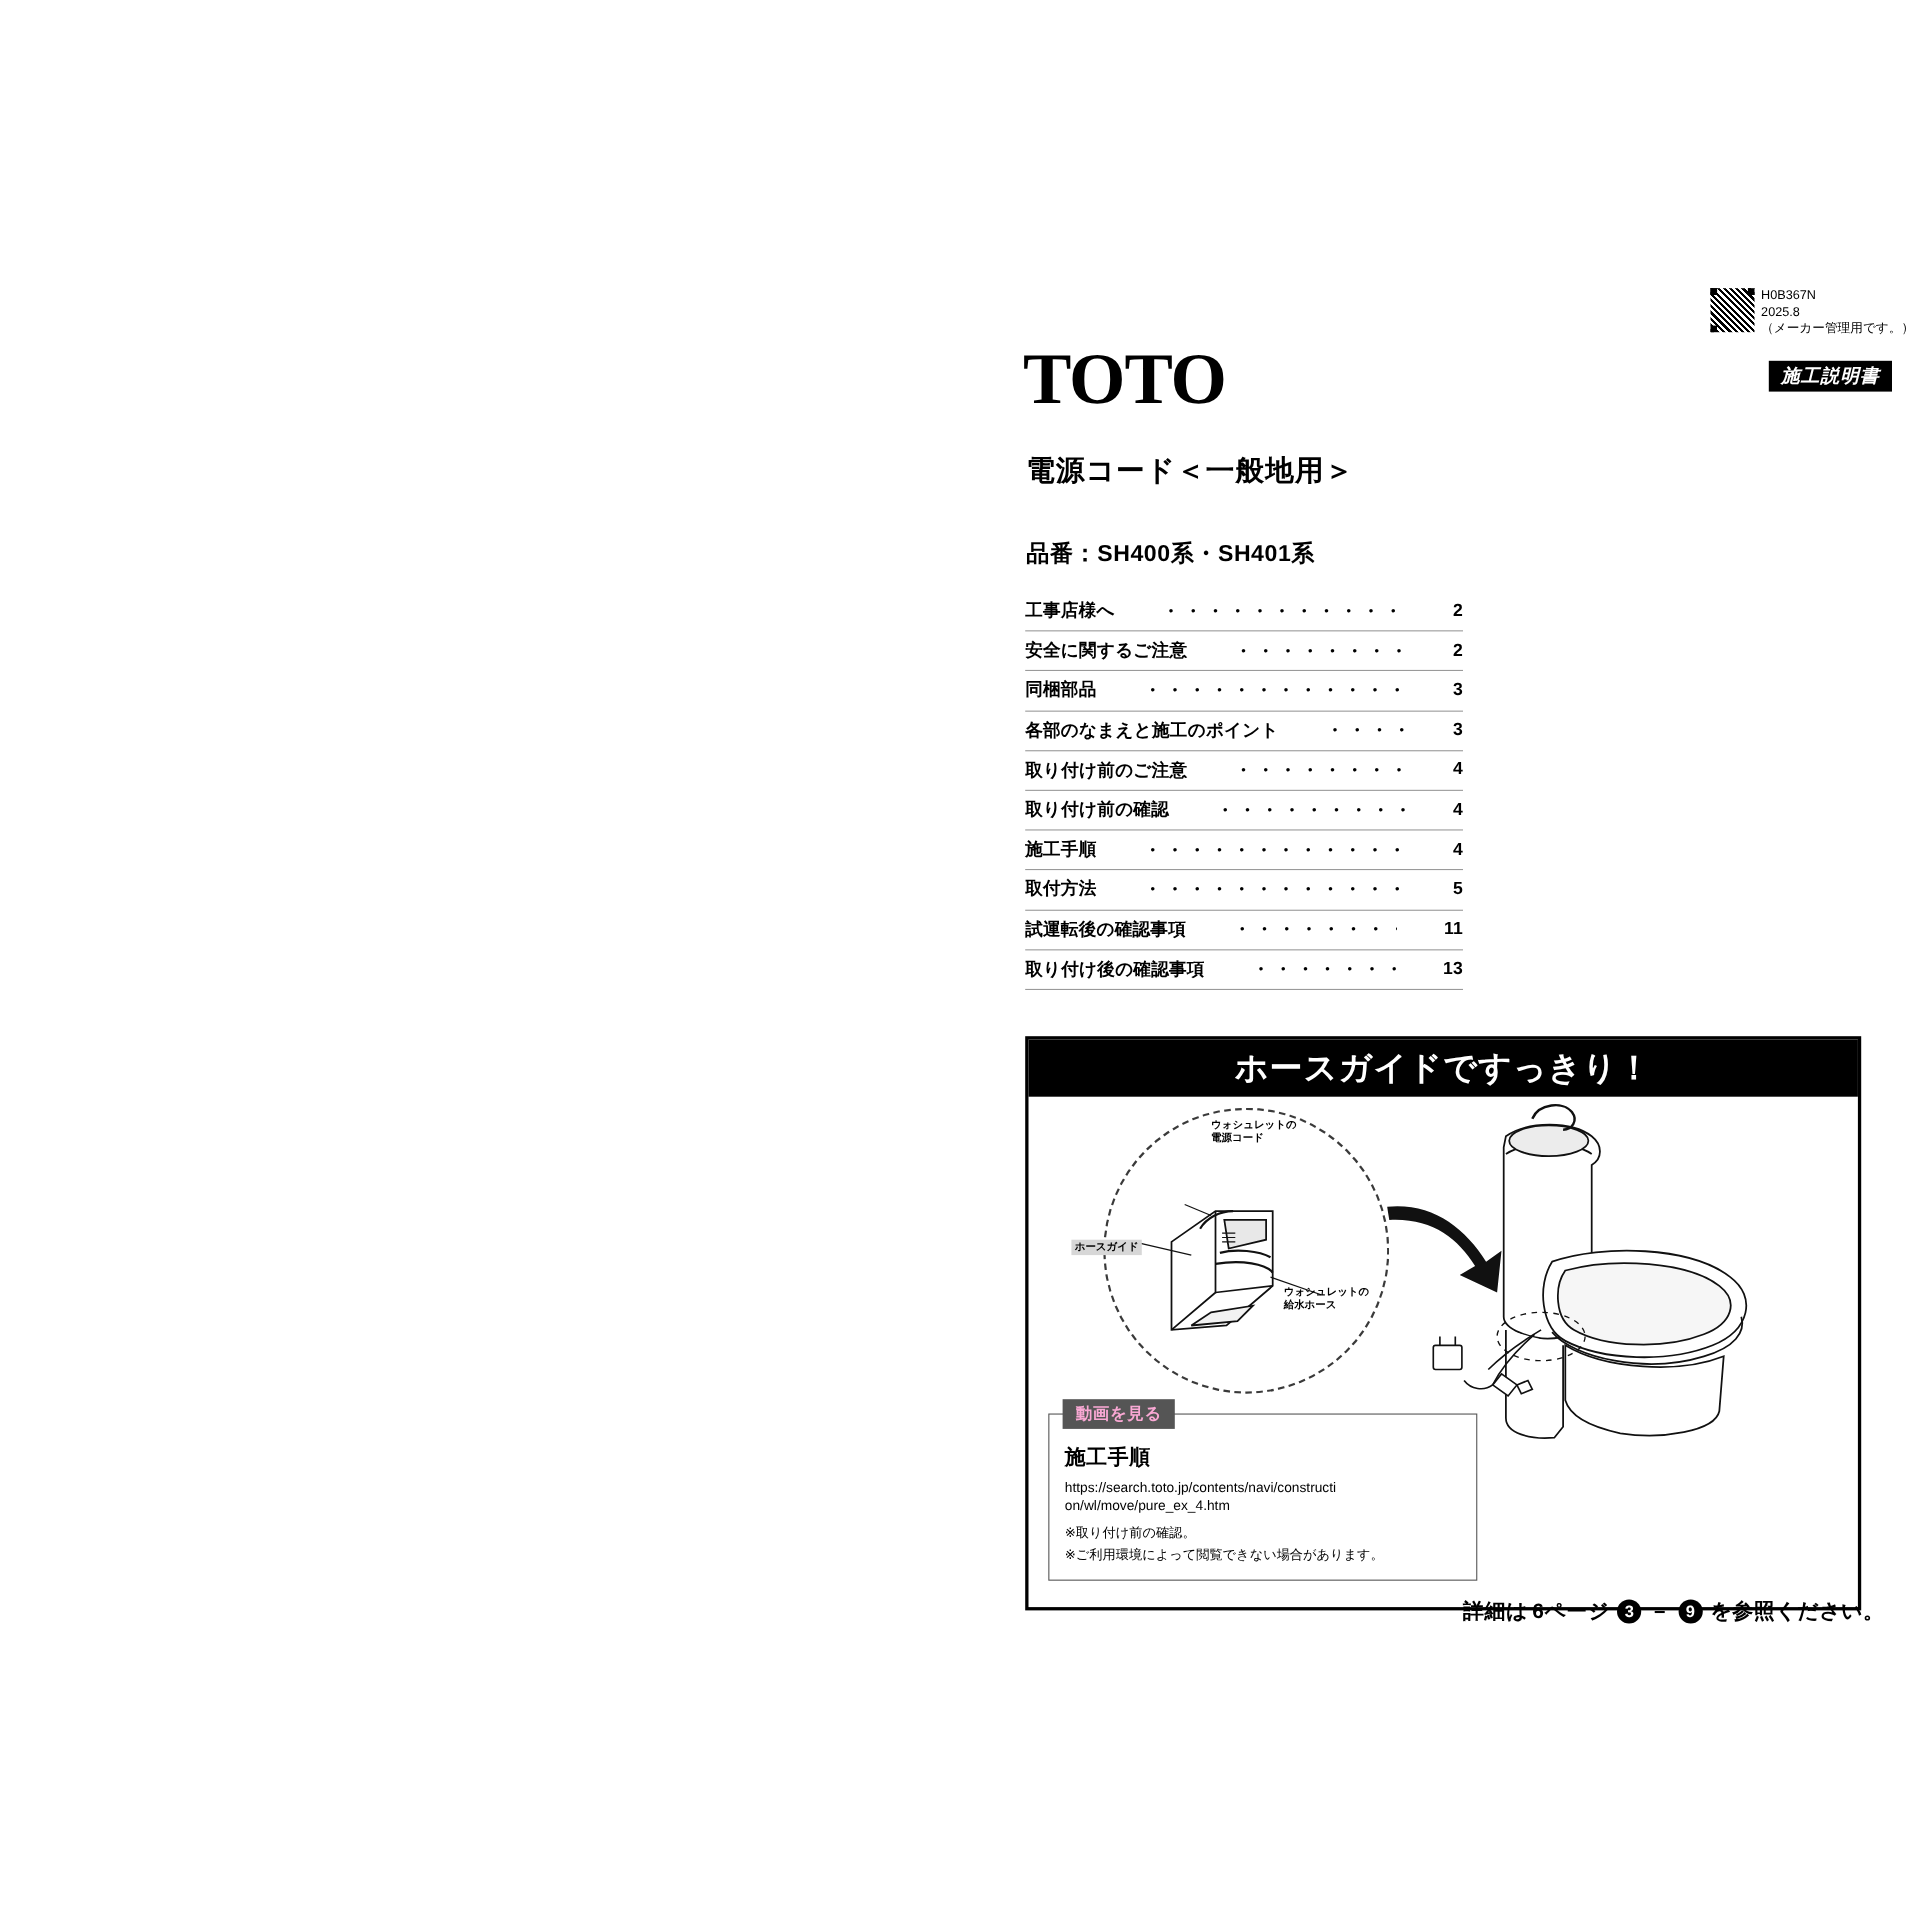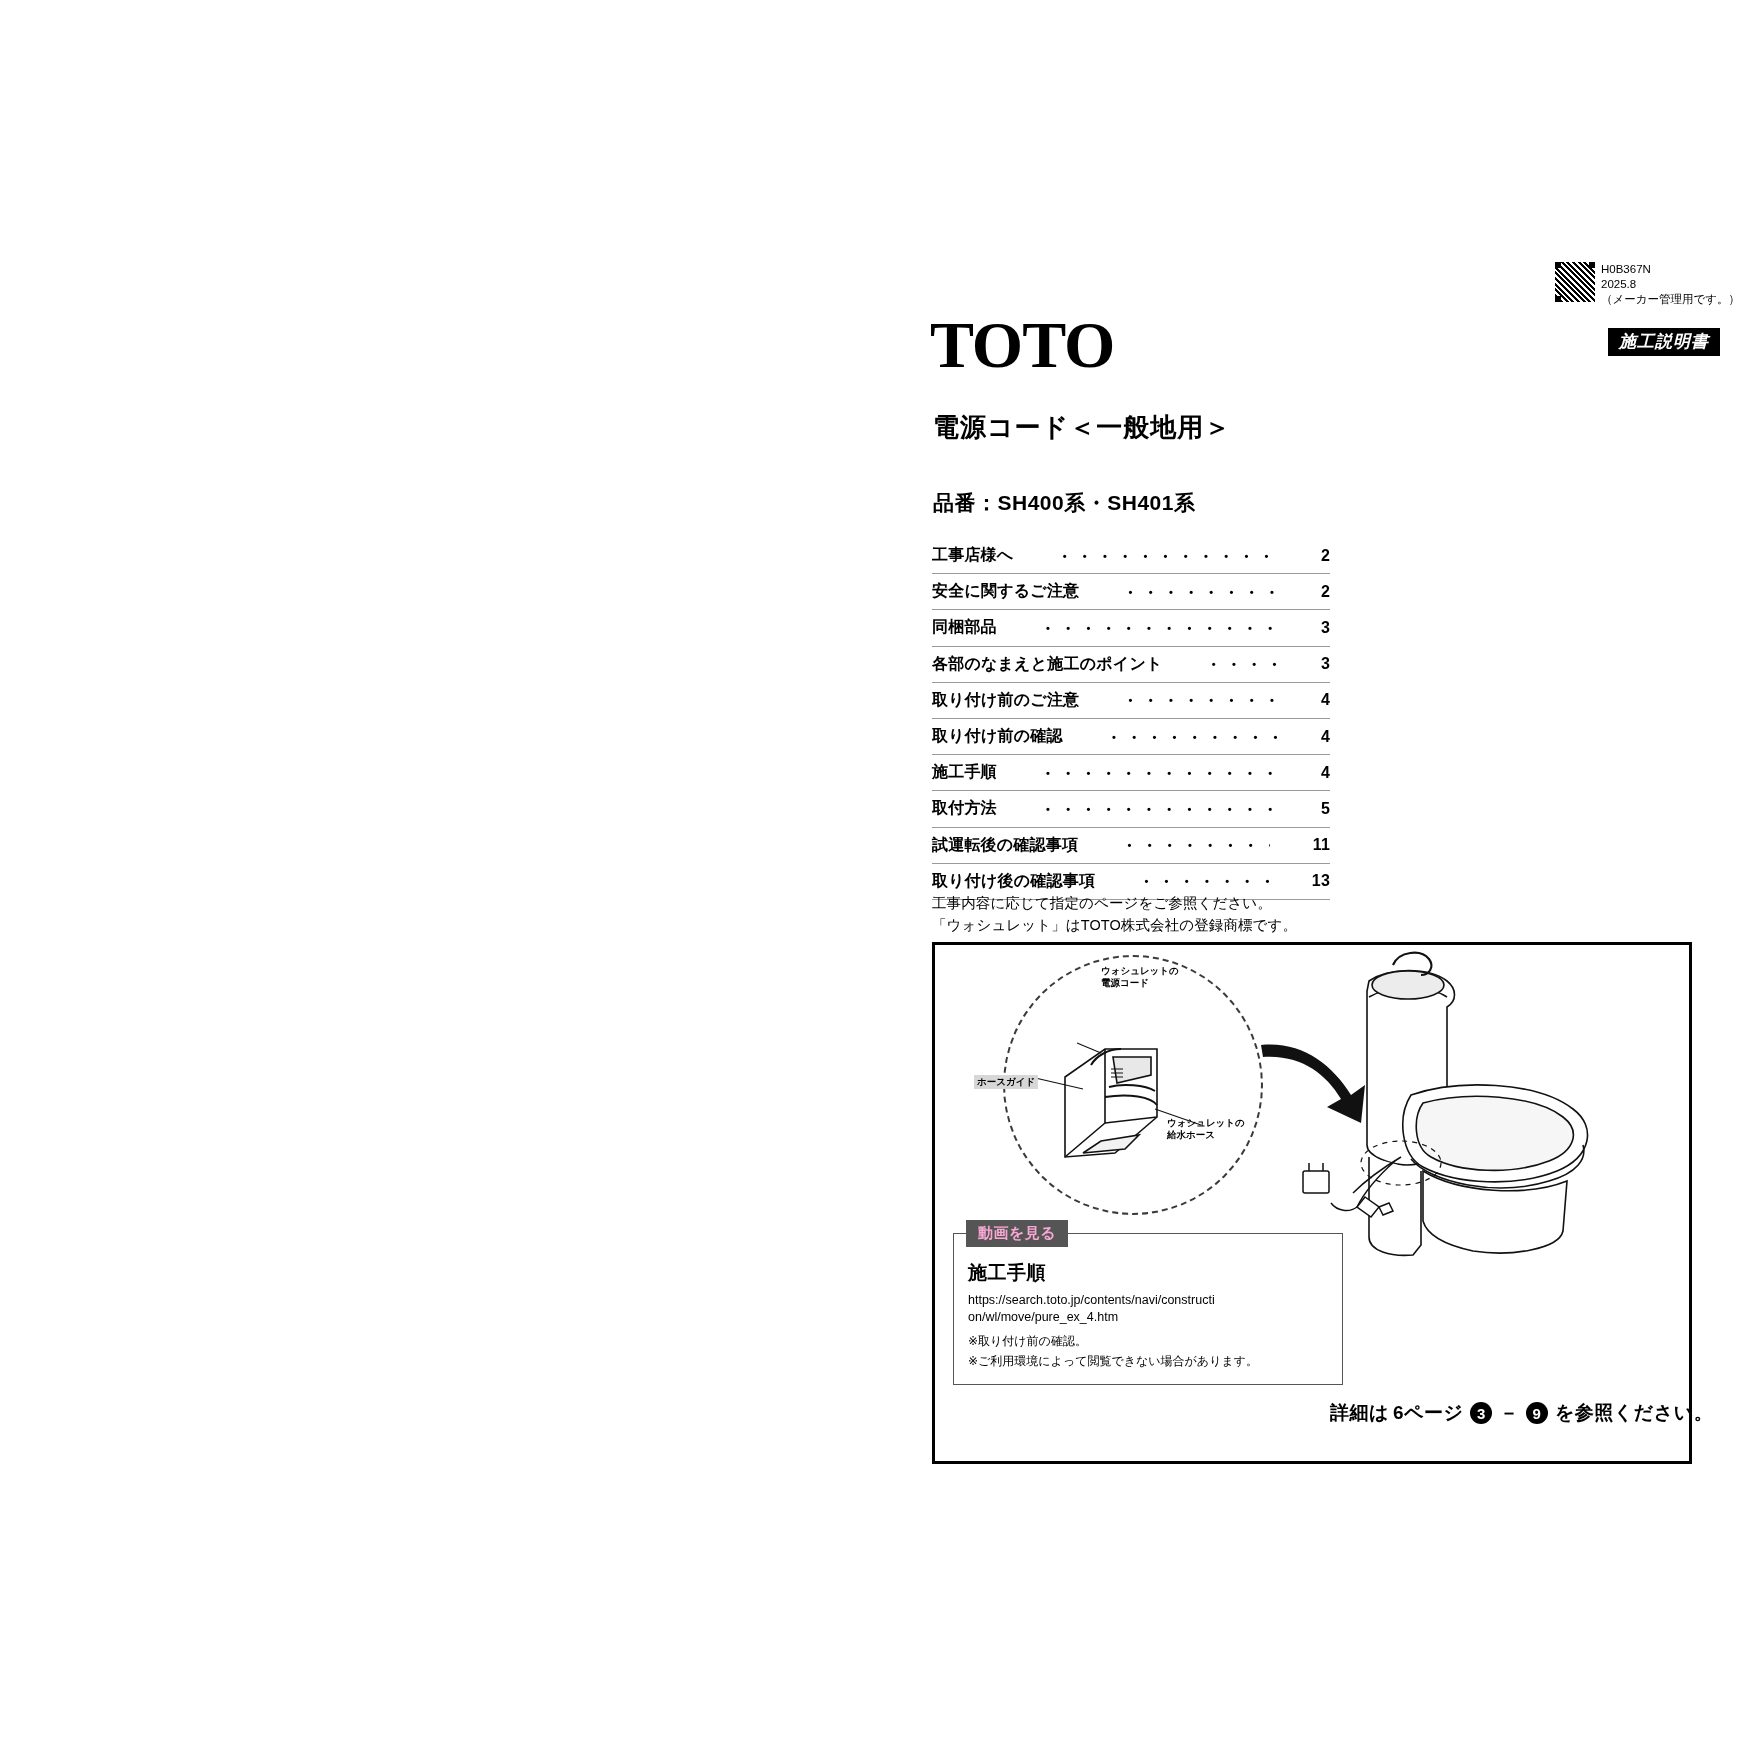--- a/index.html
+++ b/index.html
@@ -360,26 +360,23 @@
       <span class="toc-dots">・・・・・・・・・・・・・・・・・・・・・・・・</span>
       <span class="toc-page">11</span>
     </div>
     <div class="toc-row">
       <span class="toc-label">取り付け後の確認事項</span>
       <span class="toc-dots">・・・・・・・・・・・・・・・・・・・・・・・・</span>
       <span class="toc-page">13</span>
     </div>
   </div>
 
-  <div class="toc-note">
-    <div>工事内容に応じて指定のページをご参照ください。</div>
-    <div>「ウォシュレット」はTOTO株式会社の登録商標です。</div>
-  </div>
 
   <div class="feature">
+    <div class="feature-header">ホースガイドですっきり！</div>
     <div class="feature-body">
 
       <div class="circle-inset">
         <svg class="ci-svg" width="260" height="260" viewBox="0 0 260 260">
           <g fill="none" stroke="#111" stroke-width="1.6">
             <path d="M60 200 L60 120 L100 92 L152 92 L152 160 L110 196 Z" fill="#fff"></path>
             <path d="M100 92 L100 166 L60 200"></path>
             <path d="M100 166 L152 160"></path>
             <path d="M108 100 L146 100 L146 118 L112 126 Z" fill="#e8e8e8"></path>
             <path d="M104 130 C118 126, 140 128, 150 134" stroke-width="2"></path>

